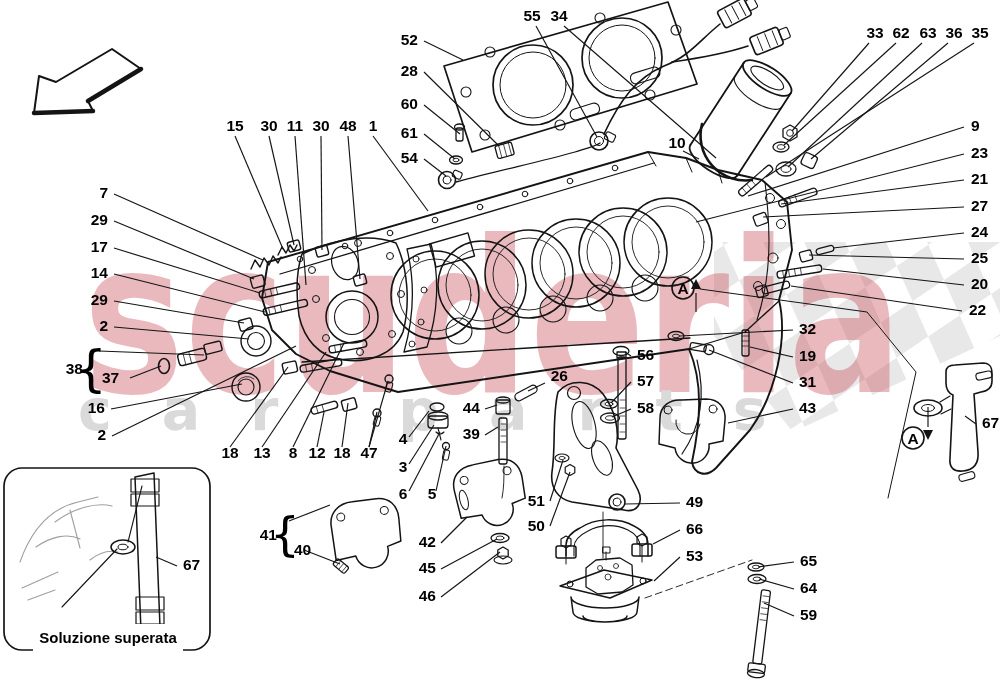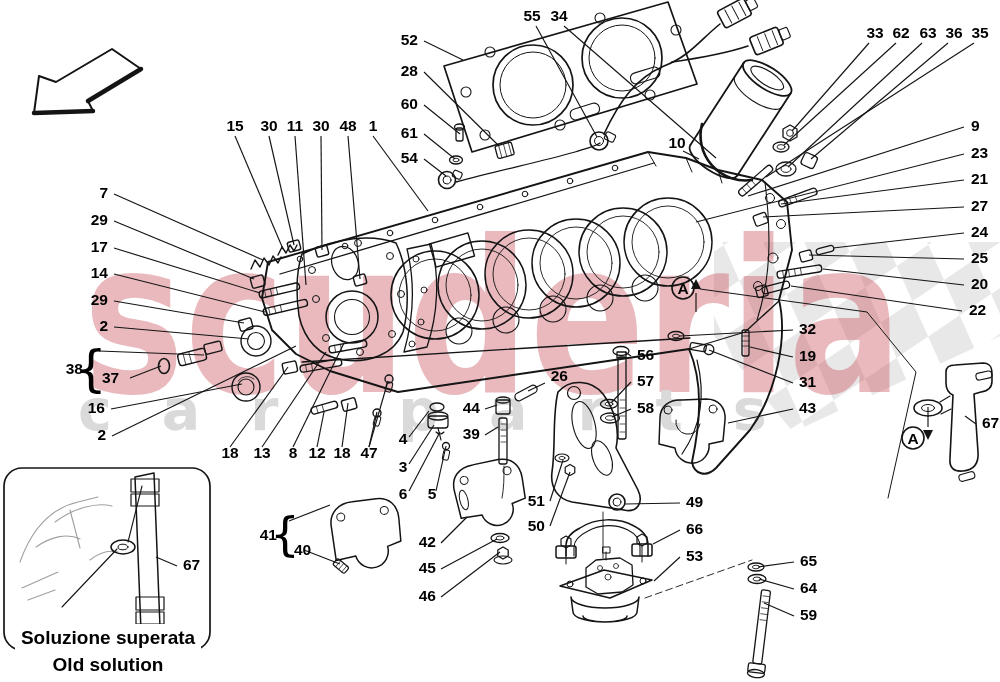--- a/index.html
+++ b/index.html
@@ -7,21 +7,21 @@
          font-family:"Liberation Sans",sans-serif;}
   .stage svg{position:absolute;left:0;top:0;}
   .ln{fill:none;stroke:#141414;stroke-linejoin:round;stroke-linecap:round;}
   .leader{fill:none;stroke:#141414;stroke-width:1.15;}
   .callout{font-family:"Liberation Sans",sans-serif;font-weight:bold;font-size:15.5px;fill:#000;}
   .brace{font-family:"DejaVu Sans",sans-serif;font-weight:400;fill:#000;}
   .amark{fill:none;stroke:#141414;stroke-width:1.6;}
   .wm-main{font-family:"DejaVu Sans",sans-serif;font-weight:bold;opacity:.36;}
   .wm-sub{font-family:"DejaVu Sans",sans-serif;font-weight:600;letter-spacing:50px;font-size:57px;}
   .legend{position:absolute;left:2px;top:624px;width:212px;text-align:center;font-weight:bold;
-          font-size:19px;line-height:27px;color:#000;}
+          font-size:15px;line-height:27px;color:#000;}
   .cap1{display:inline-block;background:#fff;padding:0 6px;}
 </style>
 </head>
 <body>
 
 <div class="stage">
 <svg id="diagram" width="1000" height="682" viewBox="0 0 1000 682">
   <defs>
     <pattern id="chk" width="76" height="76" patternUnits="userSpaceOnUse" patternTransform="rotate(-34) skewX(-10)">
       <rect width="38" height="38" fill="#e8e8e8"></rect>
@@ -603,15 +603,14 @@
         <line x1="696" y1="293" x2="696" y2="312" class="leader"></line>
         <circle cx="913" cy="438" r="11" class="amark"></circle>
         <text x="913" y="443.5" text-anchor="middle" class="callout">A</text>
         <polygon points="923,430 933,430 928,440" fill="#141414"></polygon>
         <line x1="928" y1="407" x2="928" y2="427" class="leader"></line>
       </g>
 </svg>
 
 <div class="legend">
   <div><span class="cap1">Soluzione superata</span></div>
-  <div>Old solution</div>
 </div>
 </div>
 
 </body></html>

